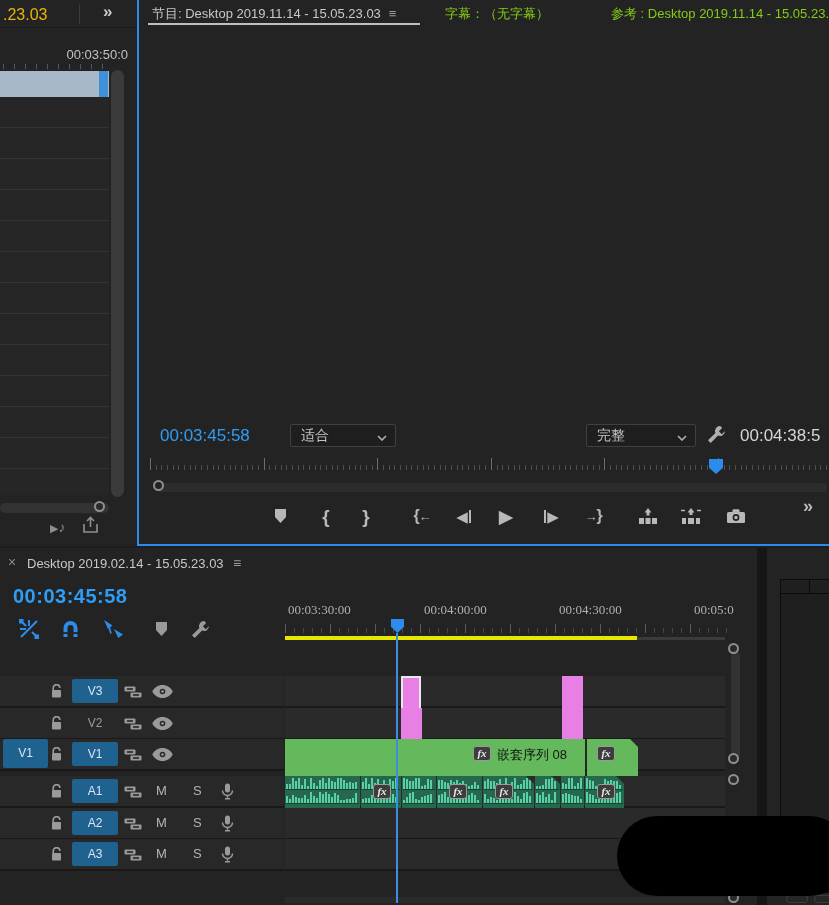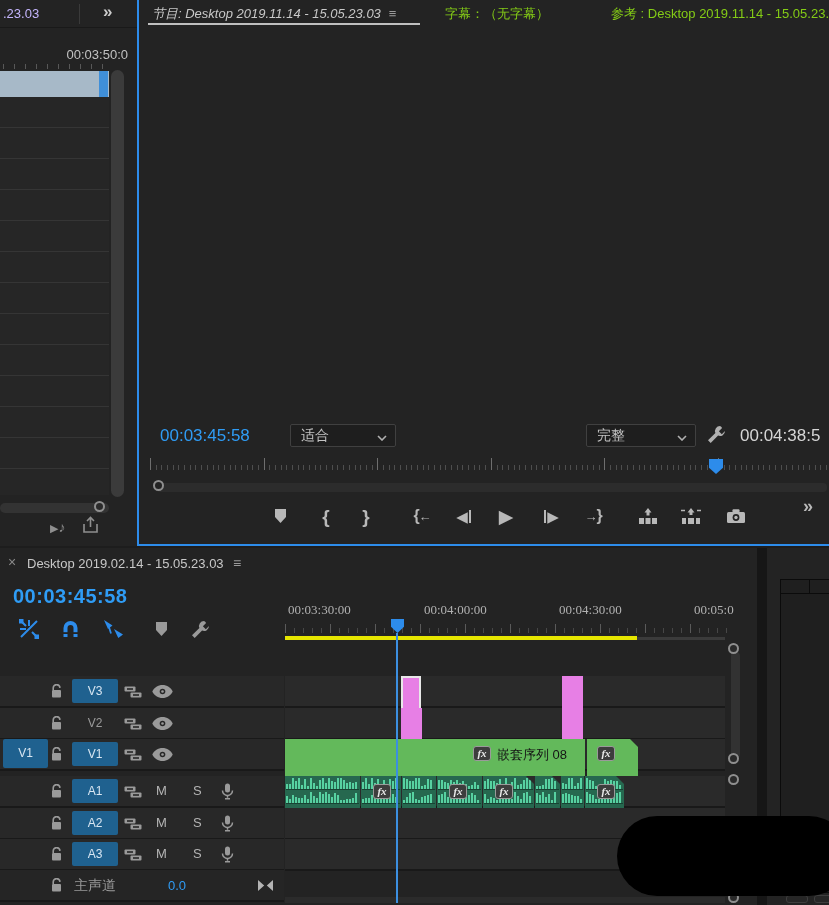--- a/index.html
+++ b/index.html
@@ -3,41 +3,41 @@
 <meta charset="utf-8">
 <style>
   html,body{margin:0;padding:0;background:#141414;font-family:"Liberation Sans","DejaVu Sans",sans-serif;}
   .app{position:relative;width:829px;height:905px;background:#1d1d1d;overflow:hidden;-webkit-font-smoothing:antialiased;}
   .app *{box-sizing:border-box;}
   span,div{user-select:none;}
 
   
   .lp{position:absolute;left:0;top:0;width:137px;height:546px;background:#232323;overflow:hidden;}
   .lp-header{position:absolute;left:0;top:0;right:0;height:28px;background:#232323;border-bottom:1px solid #191919;}
-  .lp-title{position:absolute;left:3px;top:6px;font-size:13px;color:#c4b5fd;}
+  .lp-title{position:absolute;left:3px;top:6px;font-size:16px;color:#eab308;}
   .lp-sep{position:absolute;left:79px;top:4px;width:1px;height:20px;background:#3a3a3a;}
   .lp-more{position:absolute;left:103px;top:2px;font-size:17px;font-weight:bold;color:#cccccc;letter-spacing:-2px;}
   .lp-ruler-label{position:absolute;top:47px;right:9px;font-size:13px;color:#c2c2c2;}
   .lp-sel-row{position:absolute;left:0;top:71px;width:109px;height:26px;background:#a7b9c8;}
   .lp-sel-blue{position:absolute;right:1px;top:0;width:9px;height:26px;background:#3f8fd9;}
   .lp-vscroll{position:absolute;left:111px;top:70px;width:13px;height:427px;background:#3b3b3b;border-radius:7px;}
   .lp-rows{position:absolute;left:0;top:97px;width:109px;height:398px;background:repeating-linear-gradient(#262626 0 30px,#353535 30px 31px);}
   .lp-hscroll{position:absolute;left:0;top:503px;width:109px;height:10px;background:#333333;border-radius:5px;}
   .lp-icons{position:absolute;left:50px;top:517px;display:flex;gap:16px;color:#8f8f8f;align-items:center;height:20px;}
   .lp-tick{position:absolute;width:1px;background:#585858;}
 
   
   .focus-left{position:absolute;left:137px;top:0;width:2px;height:546px;background:#2d8ceb;z-index:45;}
   .focus-bottom{position:absolute;left:137px;top:544px;width:692px;height:2px;background:#2d8ceb;z-index:45;}
 
   
   .pm{position:absolute;left:139px;top:0;width:690px;height:544px;background:#232323;overflow:hidden;}
   .pm-tab{position:absolute;top:5px;font-size:13px;white-space:nowrap;color:#84cc16;cursor:default;}
   .pm-tab .menu{margin-left:8px;color:#9a9a9a;}
-  .pm-tab.active{color:#c8c8c8;font-style:italic;}
+  .pm-tab.active{color:#c8c8c8;}
   .pm-underline{position:absolute;left:9px;top:23px;width:272px;height:2px;background:#bfbfbf;}
   .pm-video{position:absolute;left:32px;top:43px;width:658px;height:377px;background:#000;display:flex;align-items:center;justify-content:center;}
   .pm-overlay{font-family:"Liberation Serif","DejaVu Serif",serif;font-size:148px;color:#ffffff;letter-spacing:8px;transform:translateY(4px);}
   .pm-tc1{position:absolute;left:21px;top:426px;font-size:17px;color:#2f9cf5;}
   .pm-select{position:absolute;top:424px;height:23px;background:#1e1e1e;border:1px solid #404040;border-radius:2px;color:#c4c4c4;font-size:14px;display:flex;align-items:center;padding:0 8px 0 10px;cursor:default;}
   .pm-select .chev{margin-left:auto;}
   .pm-wrench{position:absolute;left:567px;top:424px;color:#b0b0b0;}
   .pm-tc2{position:absolute;left:601px;top:426px;font-size:17px;color:#d6d6d6;white-space:nowrap;}
   .pm-tick{position:absolute;width:1px;}
   .pm-playhead{position:absolute;left:570px;top:459px;width:14px;height:15px;background:#2d8ceb;clip-path:polygon(0 0,100% 0,100% 58%,50% 100%,0 58%);}
@@ -863,31 +863,20 @@
               <i style="height:11.1px"></i>
             </div>
             <div class="fx" style="left: 12px; top: 8px;">fx</div>
           </div>
         </div>
         <div class="crow" style="top: 260px;"></div>
         <div class="crow" style="top: 291px;"></div>
       </div>
     <span class="src-v1">V1</span>
 
-    <div class="trow" style="top:322px;background:#252525;">
-      <span class="w" style="left:50px;top:8px;" id="master-lock"><svg width="13" height="14" viewBox="0 0 13 14">
-            <path d="M4 6V4.3a2.6 2.6 0 0 1 5.2-.2l1.6-.4A4.2 4.2 0 0 0 2.4 4.3V6z" fill="currentColor"></path>
-            <rect x="2" y="6" width="9" height="7.5" rx="1" fill="currentColor"></rect>
-          </svg></span>
-      <span class="mlabel">主声道</span>
-      <span class="mlevel">0.0</span>
-      <span class="w" style="left:258px;top:10px;color:#b4b4b4;" id="master-pan"><svg width="15" height="11" viewBox="0 0 15 11">
-            <path d="M0 0l6.2 5.5L0 11zM15 0L8.8 5.5 15 11z" fill="currentColor"></path>
-          </svg></span>
-    </div>
 
     <div class="tl-ph-marker"></div>
     <div class="tl-ph-line"></div>
 
     <div class="tl-vtrack"></div>
     <span class="ring" style="left:728px;top:95px;"></span>
     <span class="ring" style="left:728px;top:205px;"></span>
     <span class="ring" style="left:728px;top:226px;"></span>
     <div class="tl-hscroll"></div>
     <span class="ring" style="left:728px;top:344px;"></span>

